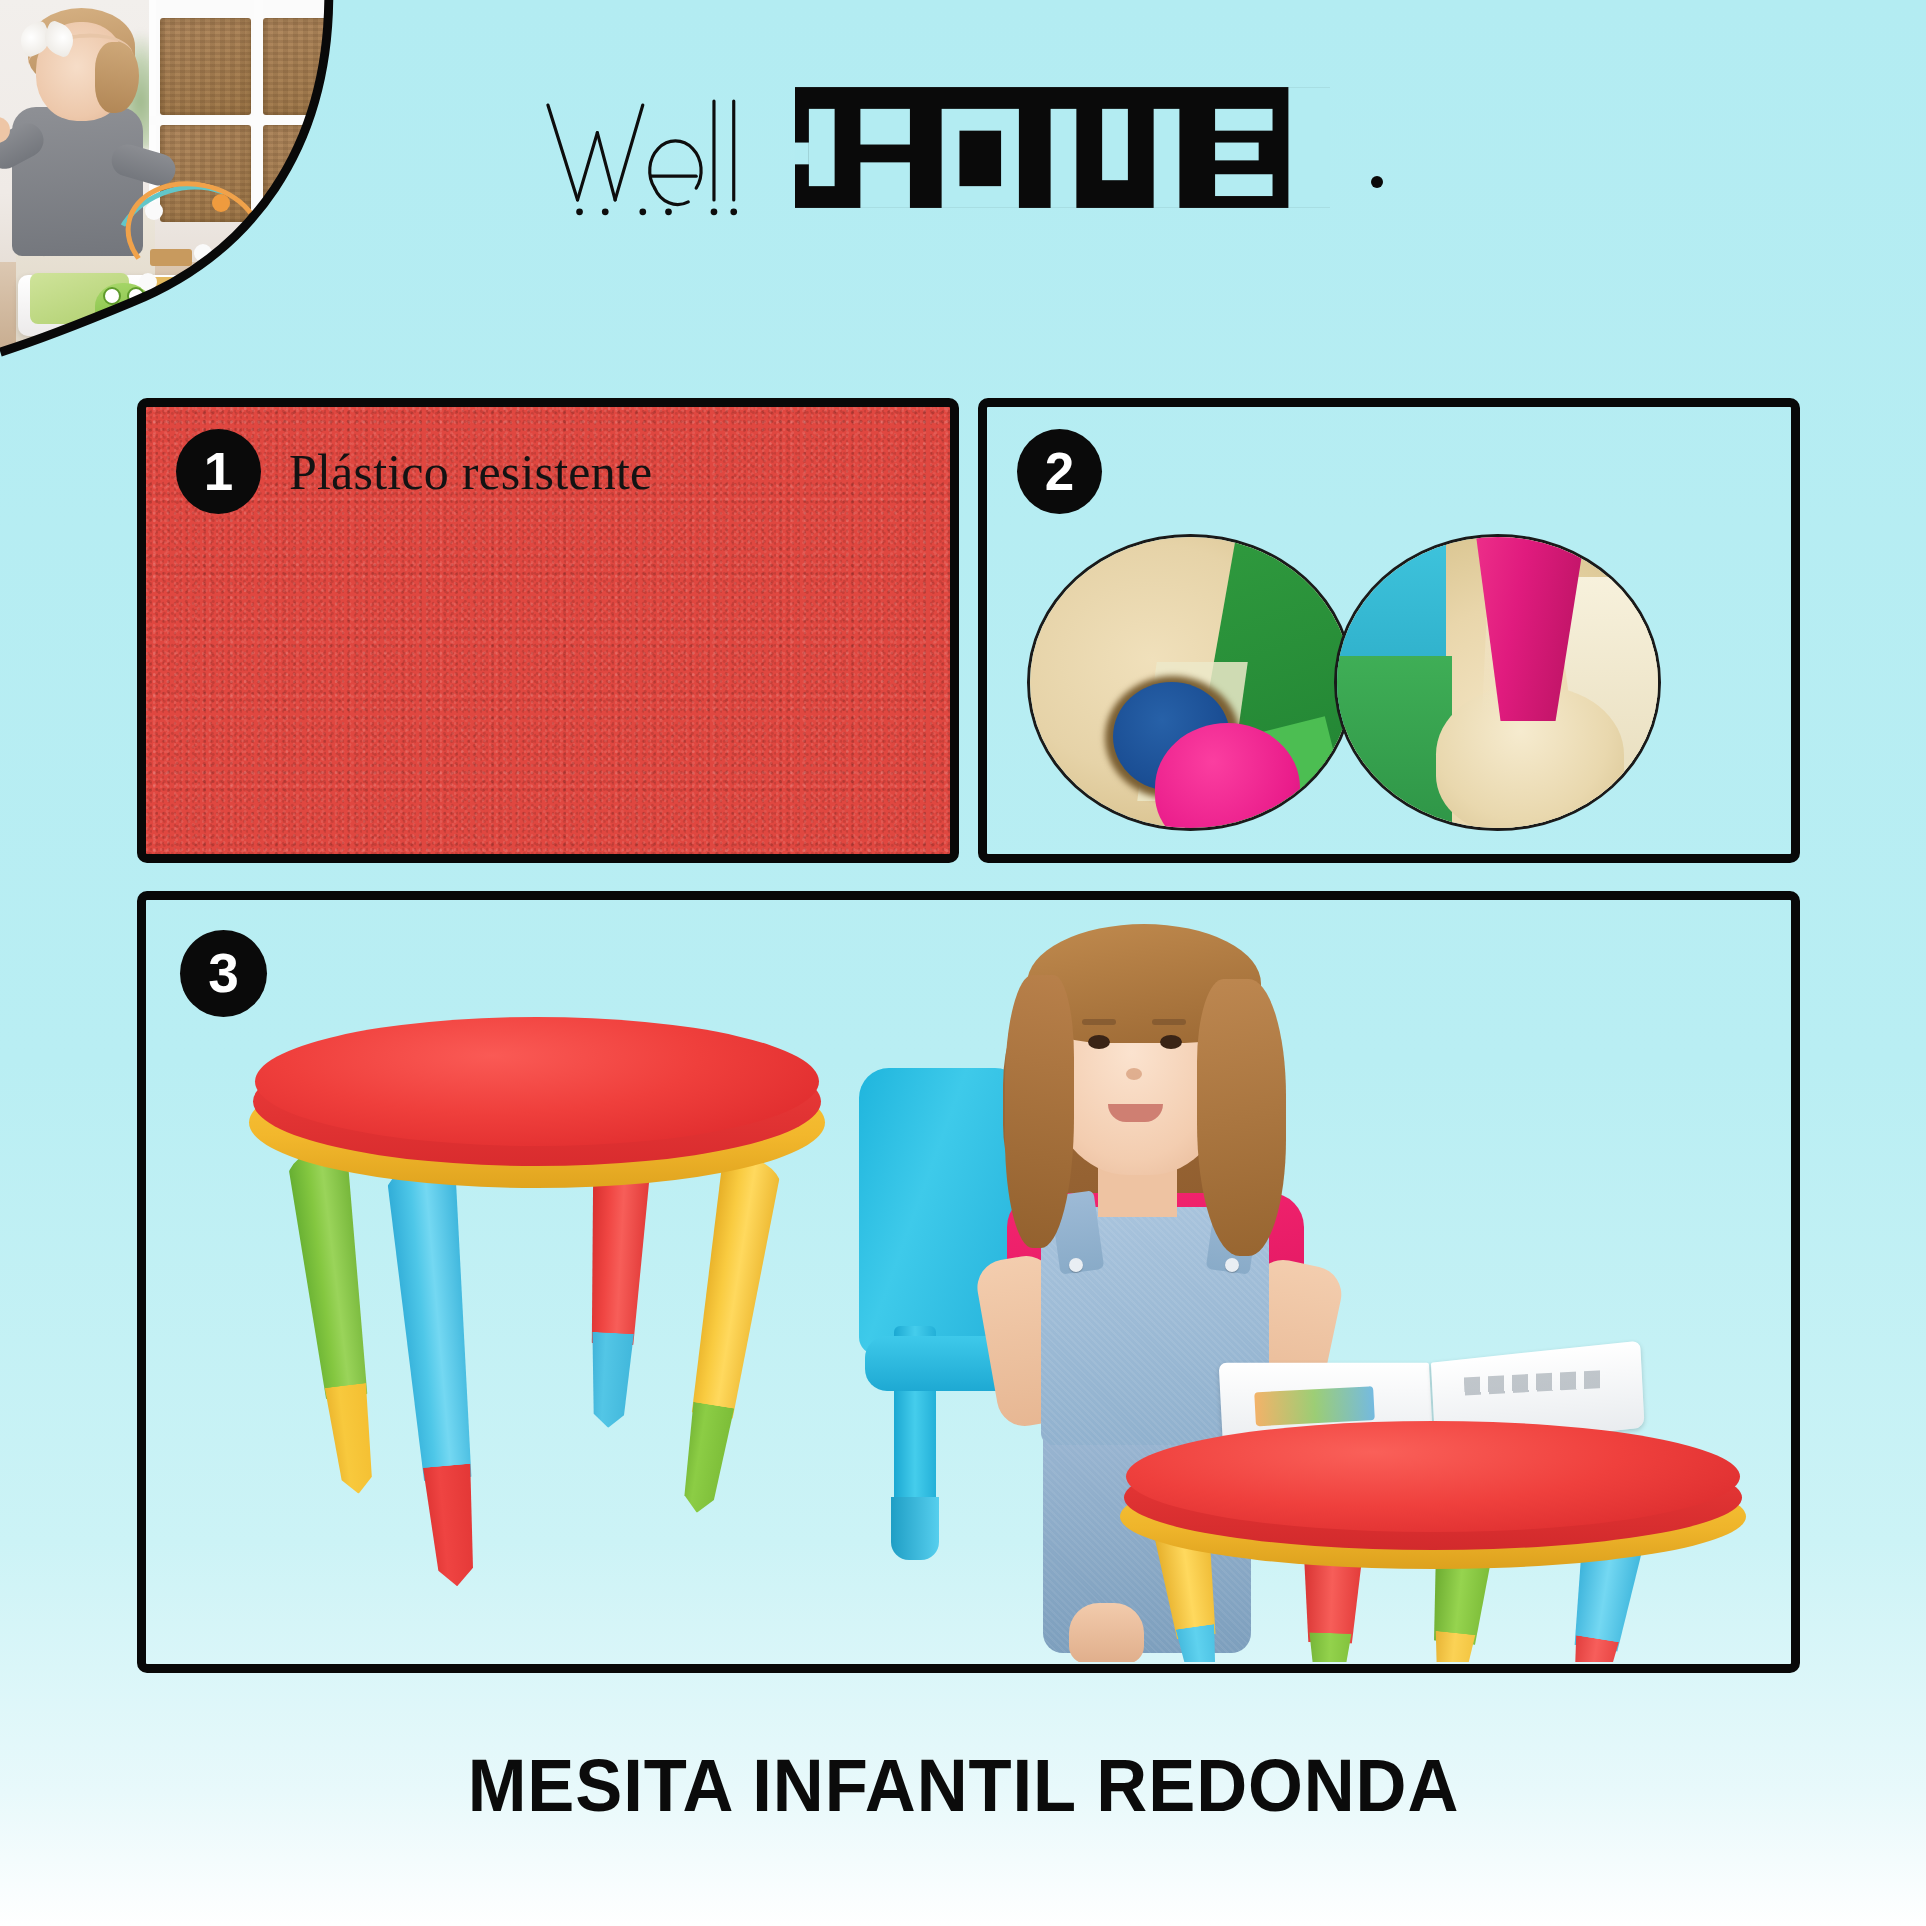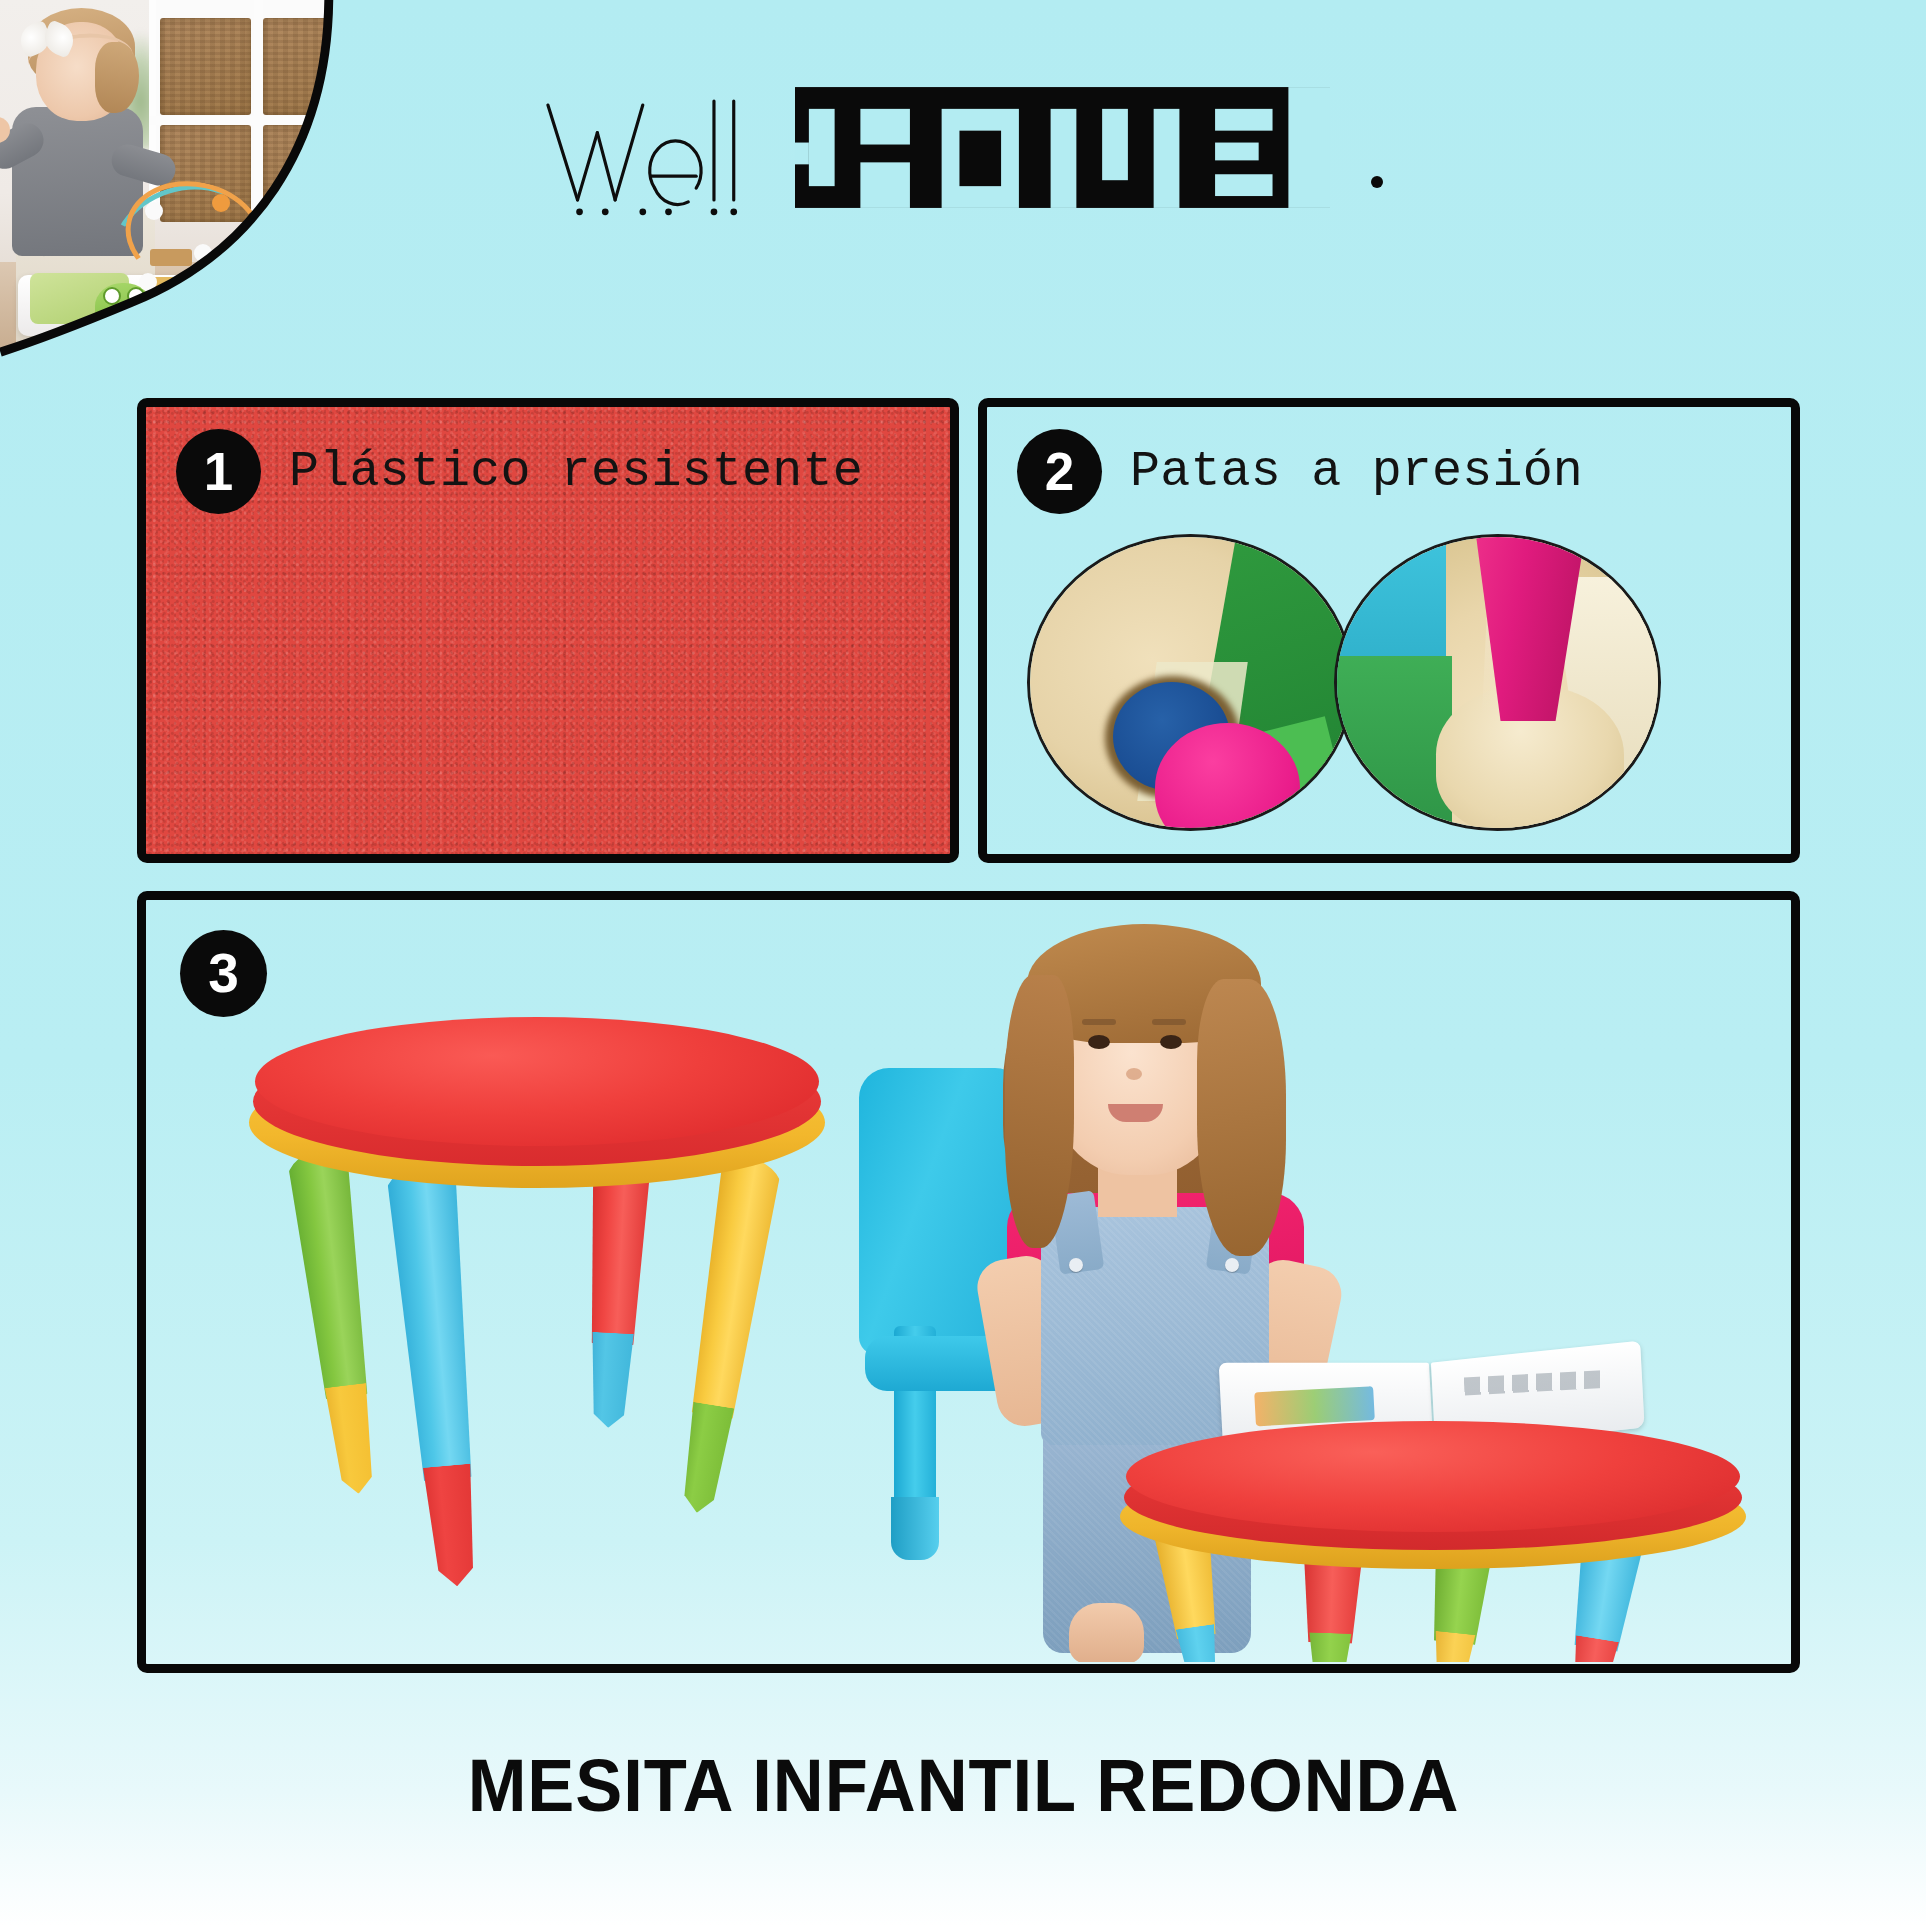--- a/index.html
+++ b/index.html
@@ -230,21 +230,21 @@
   .badge {
     width:85px; height:85px; border-radius:50%;
     background:#0a0a0a; color:#fff;
     display:flex; align-items:center; justify-content:center;
     font-size:53px; font-weight:bold; line-height:1;
     font-family:"Liberation Sans", sans-serif;
   }
   .panel-label {
     font-size:50px; color:#131313; font-weight:400;
     letter-spacing:0.2px; white-space:nowrap;
-    font-family:Liberation Mono, monospace;
+    font-family:Liberation Serif, serif;
   }
   #panel-3 .panel-head { left:34px; top:30px; }
   #panel-3 .badge { width:87px; height:87px; font-size:55px; }
   #panel-3 .panel-label { font-size:51px; }
 
   
   .circ-photo {
     position:absolute; border-radius:50%; overflow:hidden;
     border:3px solid #1a1a1a;
   }
@@ -738,21 +738,20 @@
   <div class="panel" id="panel-1">
     <div class="panel-head">
       <div class="badge">1</div>
       <div class="panel-label">Plástico resistente</div>
     </div>
   </div>
 
   <div class="panel" id="panel-2">
     <div class="panel-head">
       <div class="badge">2</div>
-      <div class="panel-label">Patas a presión</div>
     </div>
 
     <div class="circ-photo" id="circ-left">
       <div class="base"></div>
       <div class="green"></div>
       <div class="pale"></div>
       <div class="socket-shadow"></div>
       <div class="socket"></div>
       <div class="green2"></div>
       <div class="pink"></div>

